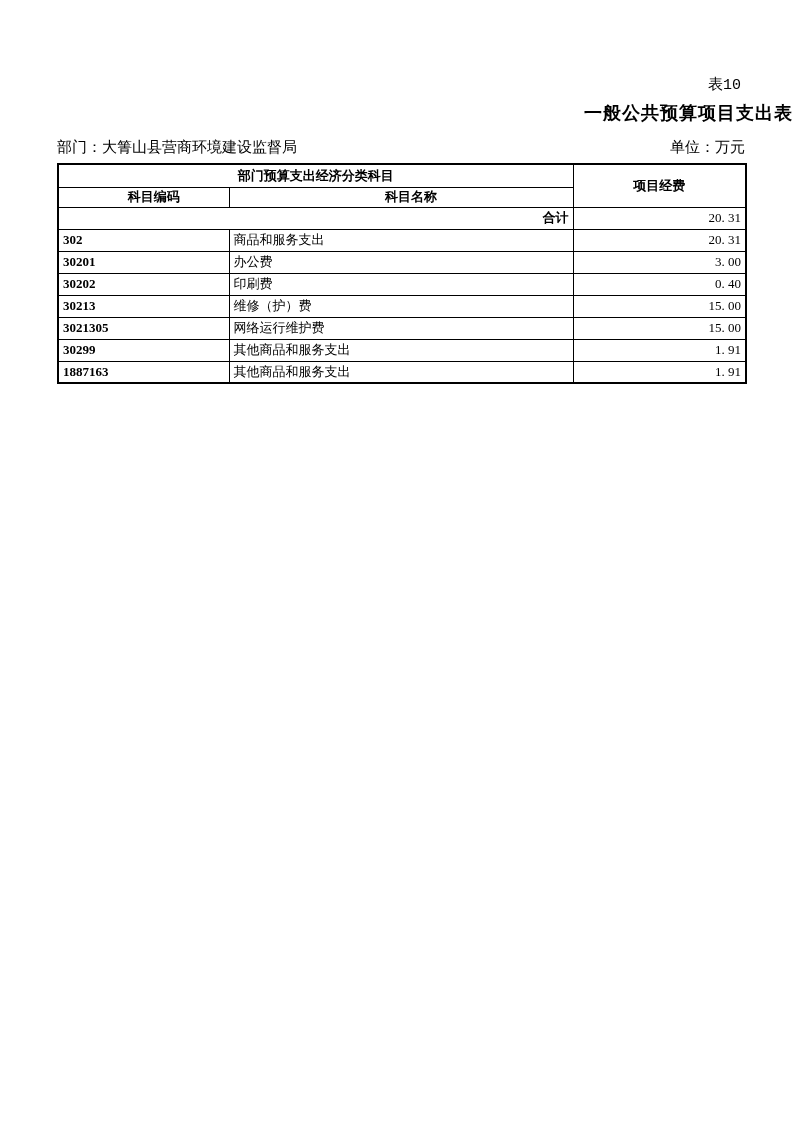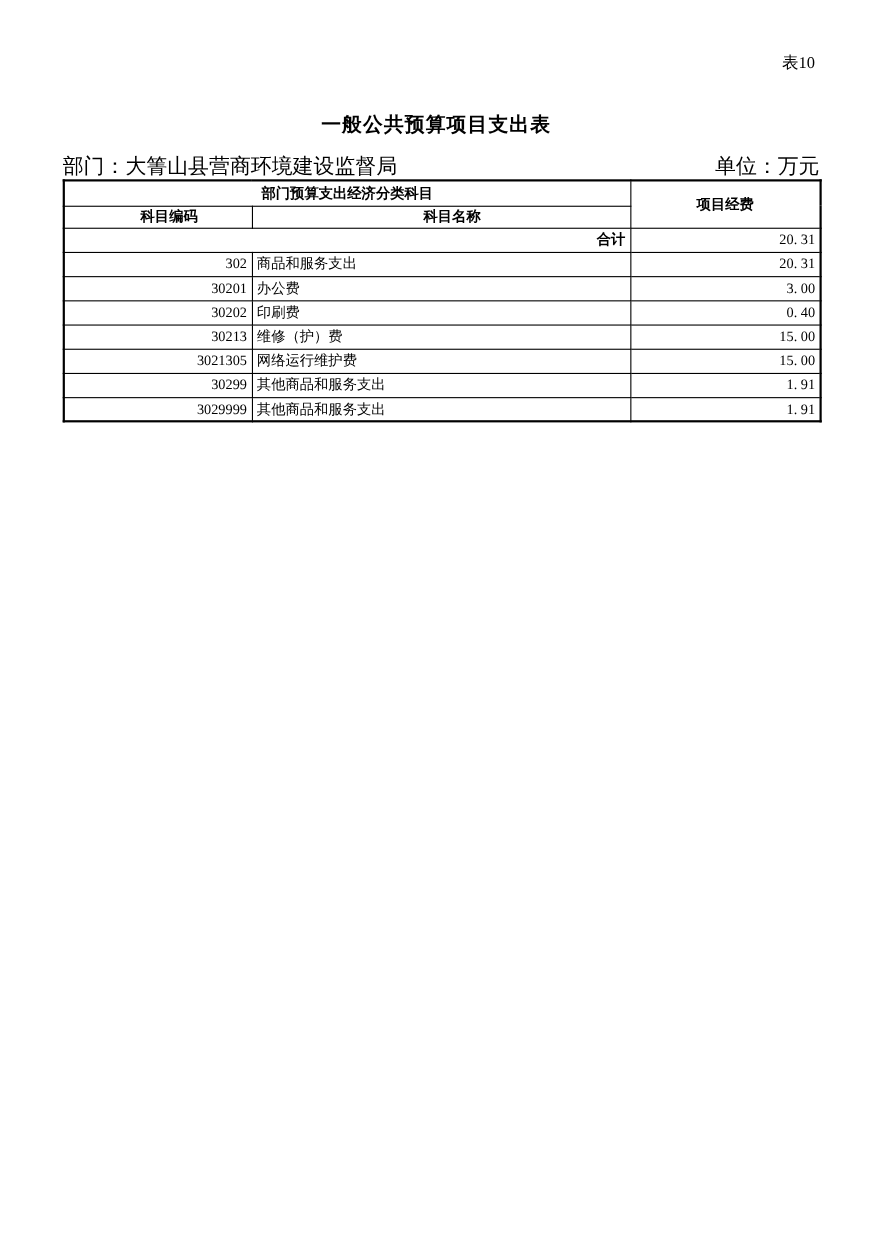--- a/index.html
+++ b/index.html
@@ -9,44 +9,44 @@
     width: 793px;
     height: 1122px;
     margin: 0 auto;
     background: #ffffff;
     color: #000000;
     font-family: "Liberation Serif", "DejaVu Serif", serif;
     overflow: hidden;
   }
   .sheet-label {
     position: absolute;
-    top: 48px;
+    top: 75px;
     right: 52px;
     font-size: 15px;
-    font-family: Liberation Serif, serif;
+    font-family: Liberation Mono, monospace;
   }
   .doc-title {
     position: absolute;
     top: 101px;
     left: 0;
     width: 100%;
-    text-align: center;
+    text-align: right;
     font-size: 18px;
     font-weight: bold;
     font-family: "Liberation Sans", sans-serif;
     letter-spacing: 1px;
   }
   .meta-row {
     position: absolute;
     top: 138px;
     left: 57px;
     width: 688px;
     display: flex;
     justify-content: space-between;
-    font-size: 19px;
+    font-size: 15px;
   }
   table.budget {
     position: absolute;
     top: 163px;
     left: 57px;
     width: 688px;
     border-collapse: collapse;
     table-layout: fixed;
     font-size: 13px;
   }
@@ -67,21 +67,21 @@
     font-weight: bold;
     text-align: center;
   }
   tr.h1 th { height: 23px; }
   tr.h2 th { height: 20px; padding-left: 24px; }
   td.total-label {
     font-family: "Liberation Sans", sans-serif;
     font-weight: bold;
     text-align: right;
   }
-  td.cell-code { text-align: right; padding-left: 7px; }
+  td.cell-code { text-align: left; padding-left: 7px; font-weight: bold; }
   td.cell-name { text-align: left; padding-left: 7px; }
   td.cell-amount { text-align: right; padding-right: 3px; }
   .page-footer {
     position: absolute;
     bottom: 19px;
     left: 0;
     width: 100%;
     text-align: center;
     font-size: 14px;
     font-family: "Liberation Sans", sans-serif;
@@ -146,21 +146,21 @@
     <td class="cell-code">3021305</td>
     <td class="cell-name">网络运行维护费</td>
     <td class="cell-amount">15. 00</td>
   </tr>
         <tr>
     <td class="cell-code">30299</td>
     <td class="cell-name">其他商品和服务支出</td>
     <td class="cell-amount">1. 91</td>
   </tr>
         <tr>
-    <td class="cell-code">3029999</td>
+    <td class="cell-code">1887163</td>
     <td class="cell-name">其他商品和服务支出</td>
     <td class="cell-amount">1. 91</td>
   </tr>
       </tbody>
   </table>
 
 
 </div>
 
 </body></html>

